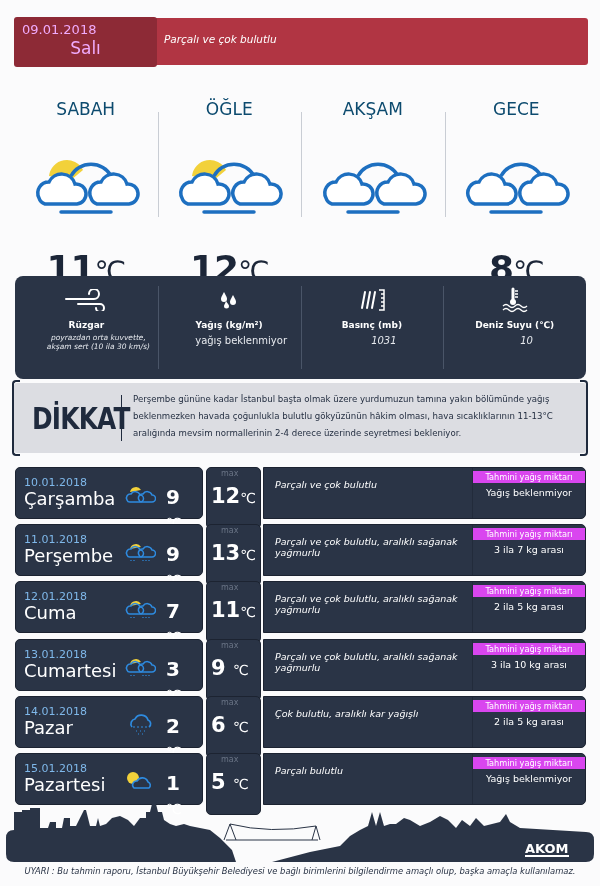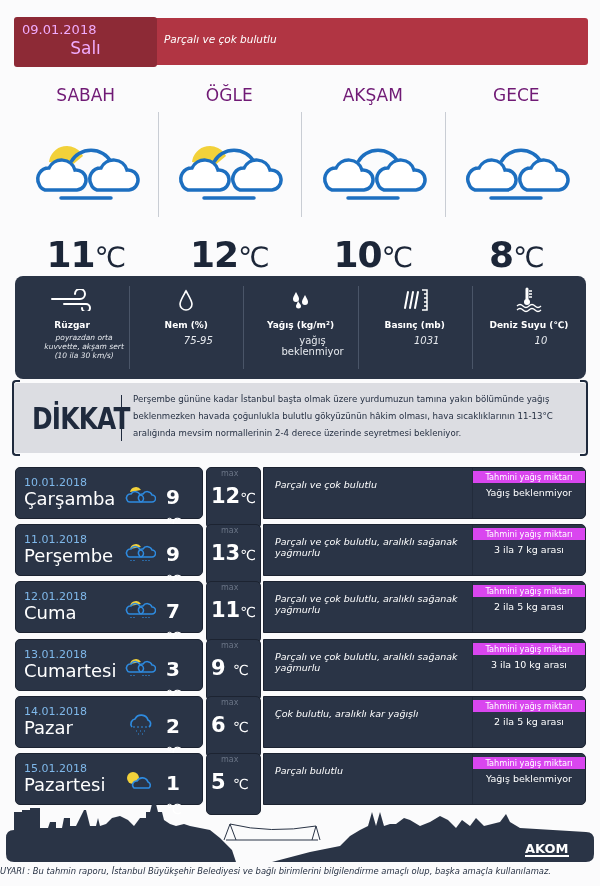--- a/index.html
+++ b/index.html
@@ -28,21 +28,21 @@
   }
   .header .date { font-size: 13px; line-height: 15px; }
   .header .day { font-size: 17px; line-height: 22px; text-align: center; }
 
   
   .periods { position: absolute; left: 14px; top: 82px; width: 574px; height: 185px; display: flex; }
   .period { flex: 1; position: relative; text-align: center; }
   .period + .period::before {
     content: ""; position: absolute; left: 0; top: 30px; height: 105px; width: 1px; background: #c9cdd4;
   }
-  .period .pname { font-size: 17px; margin-top: 3px; height: 25px; color: #701a75; }
+  .period .pname { font-size: 17px; margin-top: 17px; height: 25px; color: #0c4a6e; }
   .period .picon { width: 110px; height: 80px; margin: 22px auto 0; display: block; }
   .period .ptemp { font-size: 36px; font-weight: bold; margin-top: 22px; color: #1c2638; letter-spacing: -1px; }
   .period .ptemp .unit { font-weight: normal; font-size: 28px; }
 
   
   .stats {
     position: absolute; left: 15px; top: 276px; width: 571px; height: 103px;
     background: #2a3446; border-radius: 8px; display: flex; padding: 8px 0;
   }
   .stat { flex: 1; text-align: center; color: #fff; position: relative; }
@@ -104,21 +104,21 @@
   .drow .rainlabel {
     position: absolute; left: 0; right: 0; top: 3px; height: 12px; background: #d946ef; color: #fff;
     font-size: 8.2px; text-align: center; line-height: 12px;
   }
   .drow .rainval { position: absolute; left: 0; right: 0; top: 19px; text-align: center; color: #fff; font-size: 9.5px; }
 
   
   .skyline { position: absolute; left: 0; top: 800px; width: 600px; height: 64px; }
   .logo { position: absolute; left: 525px; top: 842px; color: #fff; font-weight: bold; font-size: 13px; border-bottom: 2px solid #fff; line-height: 13px; }
   .footer {
-    position: absolute; left: 0; right: 0; top: 866px; 
+    position: absolute; left: 0; right: 0; top: 866px; text-align: center;
     font-size: 8.4px; font-style: italic; color: #1f2a3d;
   }
 </style>
 </head>
 <body>
 
 <div class="header">
   <div class="bar">
     <span class="desc">Parçalı ve çok bulutlu</span>
   </div>
@@ -154,21 +154,20 @@
   </div>
   <div class="period">
     <div class="pname">AKŞAM</div>
     <svg class="picon" viewBox="0 0 110 80">
       <path d="M56 4 a16 16 0 1 1 -22 24 a12 12 0 0 0 22 -24z" fill="#a8c8ea"></path>
       <path d="M8 52 a11 11 0 0 1 10-16 a14 14 0 0 1 26 2 a10 10 0 0 1 2 20 h-32 a9 9 0 0 1 -6-6z" fill="#fff" stroke="#1d6fc0" stroke-width="3.5"></path>
       <path d="M40 30 a22 20 0 0 1 40 0" fill="none" stroke="#1d6fc0" stroke-width="3.5"></path>
       <path d="M60 52 a11 11 0 0 1 10-16 a14 14 0 0 1 26 2 a10 10 0 0 1 2 20 h-32 a9 9 0 0 1 -6-6z" fill="#fff" stroke="#1d6fc0" stroke-width="3.5"></path>
       <path d="M30 66 h50" stroke="#1d6fc0" stroke-width="3.5" stroke-linecap="round"></path>
     </svg>
-    <div class="ptemp"><span>10</span><span class="unit">℃</span></div>
   </div>
   <div class="period">
     <div class="pname">GECE</div>
     <svg class="picon" viewBox="0 0 110 80">
       <path d="M56 4 a16 16 0 1 1 -22 24 a12 12 0 0 0 22 -24z" fill="#a8c8ea"></path>
       <path d="M8 52 a11 11 0 0 1 10-16 a14 14 0 0 1 26 2 a10 10 0 0 1 2 20 h-32 a9 9 0 0 1 -6-6z" fill="#fff" stroke="#1d6fc0" stroke-width="3.5"></path>
       <path d="M40 30 a22 20 0 0 1 40 0" fill="none" stroke="#1d6fc0" stroke-width="3.5"></path>
       <path d="M60 52 a11 11 0 0 1 10-16 a14 14 0 0 1 26 2 a10 10 0 0 1 2 20 h-32 a9 9 0 0 1 -6-6z" fill="#fff" stroke="#1d6fc0" stroke-width="3.5"></path>
       <path d="M30 66 h50" stroke="#1d6fc0" stroke-width="3.5" stroke-linecap="round"></path>
     </svg>
@@ -182,29 +181,20 @@
         <svg width="44" height="22" viewBox="0 0 44 22">
           <path d="M2 10 H30 a5 5 0 1 0 -5 -5" fill="none" stroke="#fff" stroke-width="2" stroke-linecap="round"></path>
           <path d="M14 15 H36 a4 4 0 1 1 -4 4" fill="none" stroke="#fff" stroke-width="2" stroke-linecap="round"></path>
         </svg>
       </div>
     <div class="slabel">Rüzgar</div>
     <div class="sval small">poyrazdan orta kuvvette, akşam sert (10 ila 30 km/s)</div>
   </div>
   <div class="stat">
     <div class="sicon">
-        <svg width="16" height="22" viewBox="0 0 16 22">
-          <path d="M8 2 C4 9 2 12 2 15 a6 6 0 0 0 12 0 C14 12 12 9 8 2z" fill="none" stroke="#fff" stroke-width="1.6"></path>
-        </svg>
-      </div>
-    <div class="slabel">Nem (%)</div>
-    <div class="sval">75-95</div>
-  </div>
-  <div class="stat">
-    <div class="sicon">
         <svg width="22" height="22" viewBox="0 0 22 22">
           <path d="M6 3 C4 7 3 8 3 10 a3 3 0 0 0 6 0 C9 8 8 7 6 3z" fill="#fff"></path>
           <path d="M15 6 C13 10 12 11 12 13 a3 3 0 0 0 6 0 C18 11 17 10 15 6z" fill="#fff"></path>
           <path d="M8 12 C7 15 6 16 6 17 a2.5 2.5 0 0 0 5 0 C11 16 10 15 8 12z" fill="#fff"></path>
         </svg>
       </div>
     <div class="slabel">Yağış (kg/m²)</div>
     <div class="sval upright">yağış beklenmiyor</div>
   </div>
   <div class="stat">

